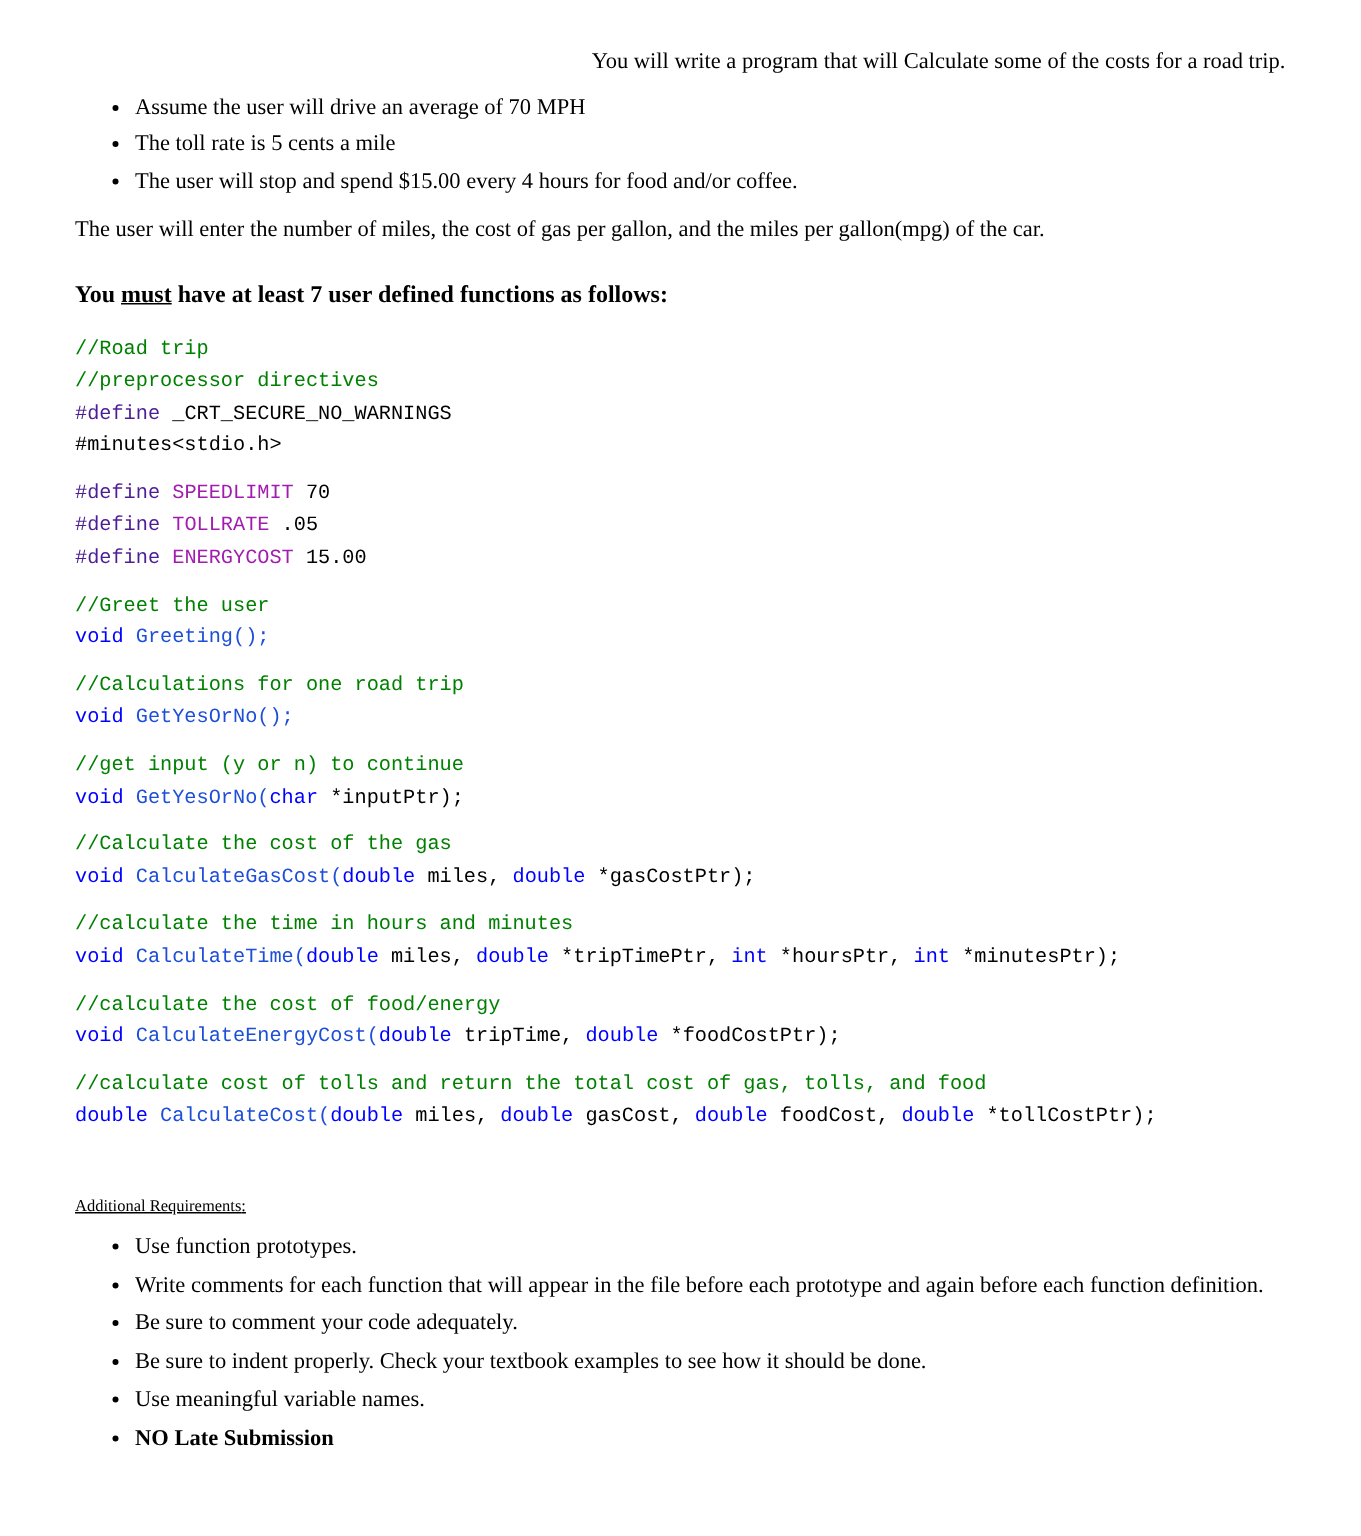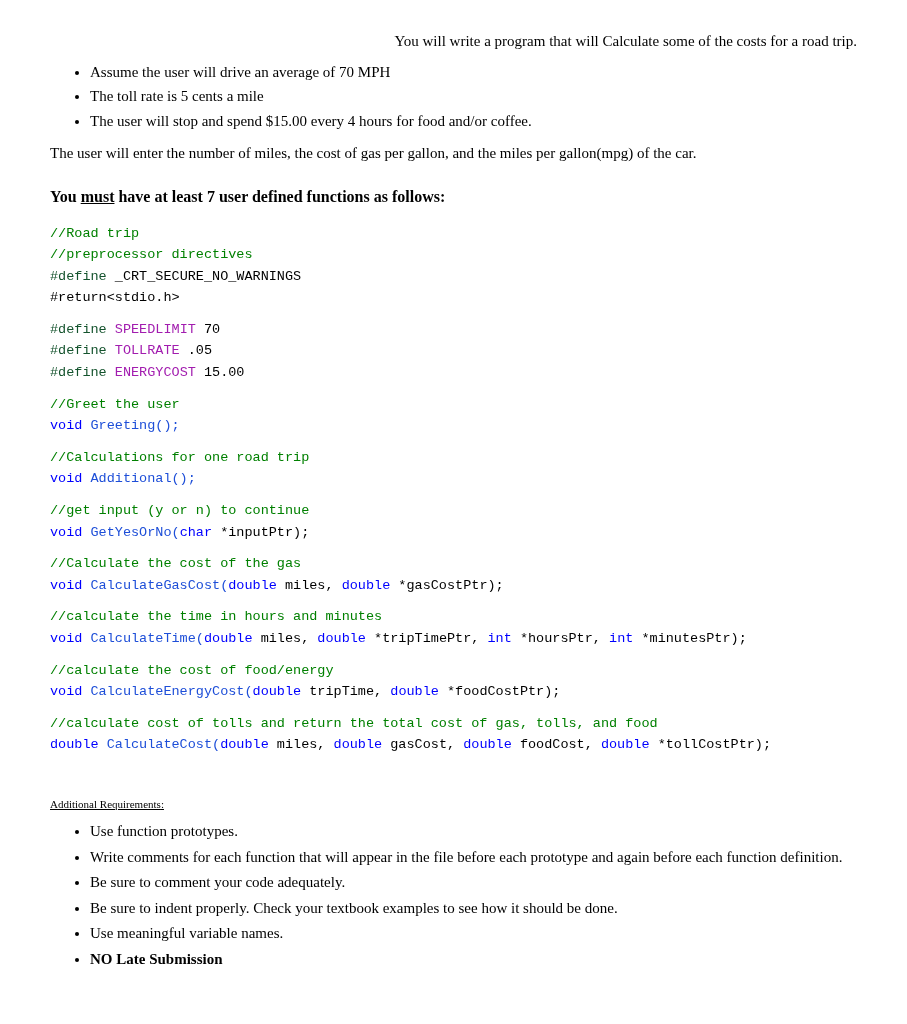--- a/index.html
+++ b/index.html
@@ -53,21 +53,21 @@
       line-height: 1.6;
       margin-bottom: 6px;
     }
 
     .code-line {
       display: block;
       white-space: pre;
     }
 
     .c-comment { color: #008000; }
-    .c-define-key { color: #14532d; }
+    .c-define-key { color: #4c1d95; }
     .c-define-val { color: #000; }
     .c-include-key { color: #000; }
     .c-include-val { color: #000; }
     .c-type { color: #0000ff; text-align: center; }
     .c-funcname { color: #1d4ed8; }
     .c-param-type { color: #0000ff; }
     .c-param-name { color: #000; }
     .c-macro { color: #a21caf; }
 
     .spacer { height: 10px; }
@@ -105,37 +105,37 @@
 <p class="user-input-line">The user will enter the number of miles, the cost of gas per gallon, and the miles per gallon(mpg) of the car.</p>
 
 <p class="section-heading">
   <span>You </span><span class="underline">must</span><span> have at least 7 user defined functions as follows:</span>
 </p>
 
 <div class="code-block">
   <span class="code-line c-comment">//Road trip</span>
   <span class="code-line c-comment">//preprocessor directives</span>
   <span class="code-line"><span class="c-define-key">#define</span><span class="c-define-val"> _CRT_SECURE_NO_WARNINGS</span></span>
-  <span class="code-line"><span class="c-include-key">#return</span><span class="c-include-val">&lt;stdio.h&gt;</span></span>
+  <span class="code-line"><span class="c-include-key">#minutes</span><span class="c-include-val">&lt;stdio.h&gt;</span></span>
 
   <span class="code-line spacer"> </span>
 
   <span class="code-line"><span class="c-define-key">#define</span><span class="c-macro"> SPEEDLIMIT</span><span class="c-define-val"> 70</span></span>
   <span class="code-line"><span class="c-define-key">#define</span><span class="c-macro"> TOLLRATE</span><span class="c-define-val"> .05</span></span>
   <span class="code-line"><span class="c-define-key">#define</span><span class="c-macro"> ENERGYCOST</span><span class="c-define-val"> 15.00</span></span>
 
   <span class="code-line spacer"> </span>
 
   <span class="code-line c-comment">//Greet the user</span>
   <span class="code-line"><span class="c-type">void</span><span class="c-funcname"> Greeting();</span></span>
 
   <span class="code-line spacer"> </span>
 
   <span class="code-line c-comment">//Calculations for one road trip</span>
-  <span class="code-line"><span class="c-type">void</span><span class="c-funcname"> Additional();</span></span>
+  <span class="code-line"><span class="c-type">void</span><span class="c-funcname"> GetYesOrNo();</span></span>
 
   <span class="code-line spacer"> </span>
 
   <span class="code-line c-comment">//get input (y or n) to continue</span>
   <span class="code-line"><span class="c-type">void</span><span class="c-funcname"> GetYesOrNo(</span><span class="c-param-type">char</span><span class="c-param-name"> *inputPtr);</span></span>
 
   <span class="code-line spacer"> </span>
 
   <span class="code-line c-comment">//Calculate the cost of the gas</span>
   <span class="code-line"><span class="c-type">void</span><span class="c-funcname"> CalculateGasCost(</span><span class="c-param-type">double</span><span class="c-param-name"> miles, </span><span class="c-param-type">double</span><span class="c-param-name"> *gasCostPtr);</span></span>

